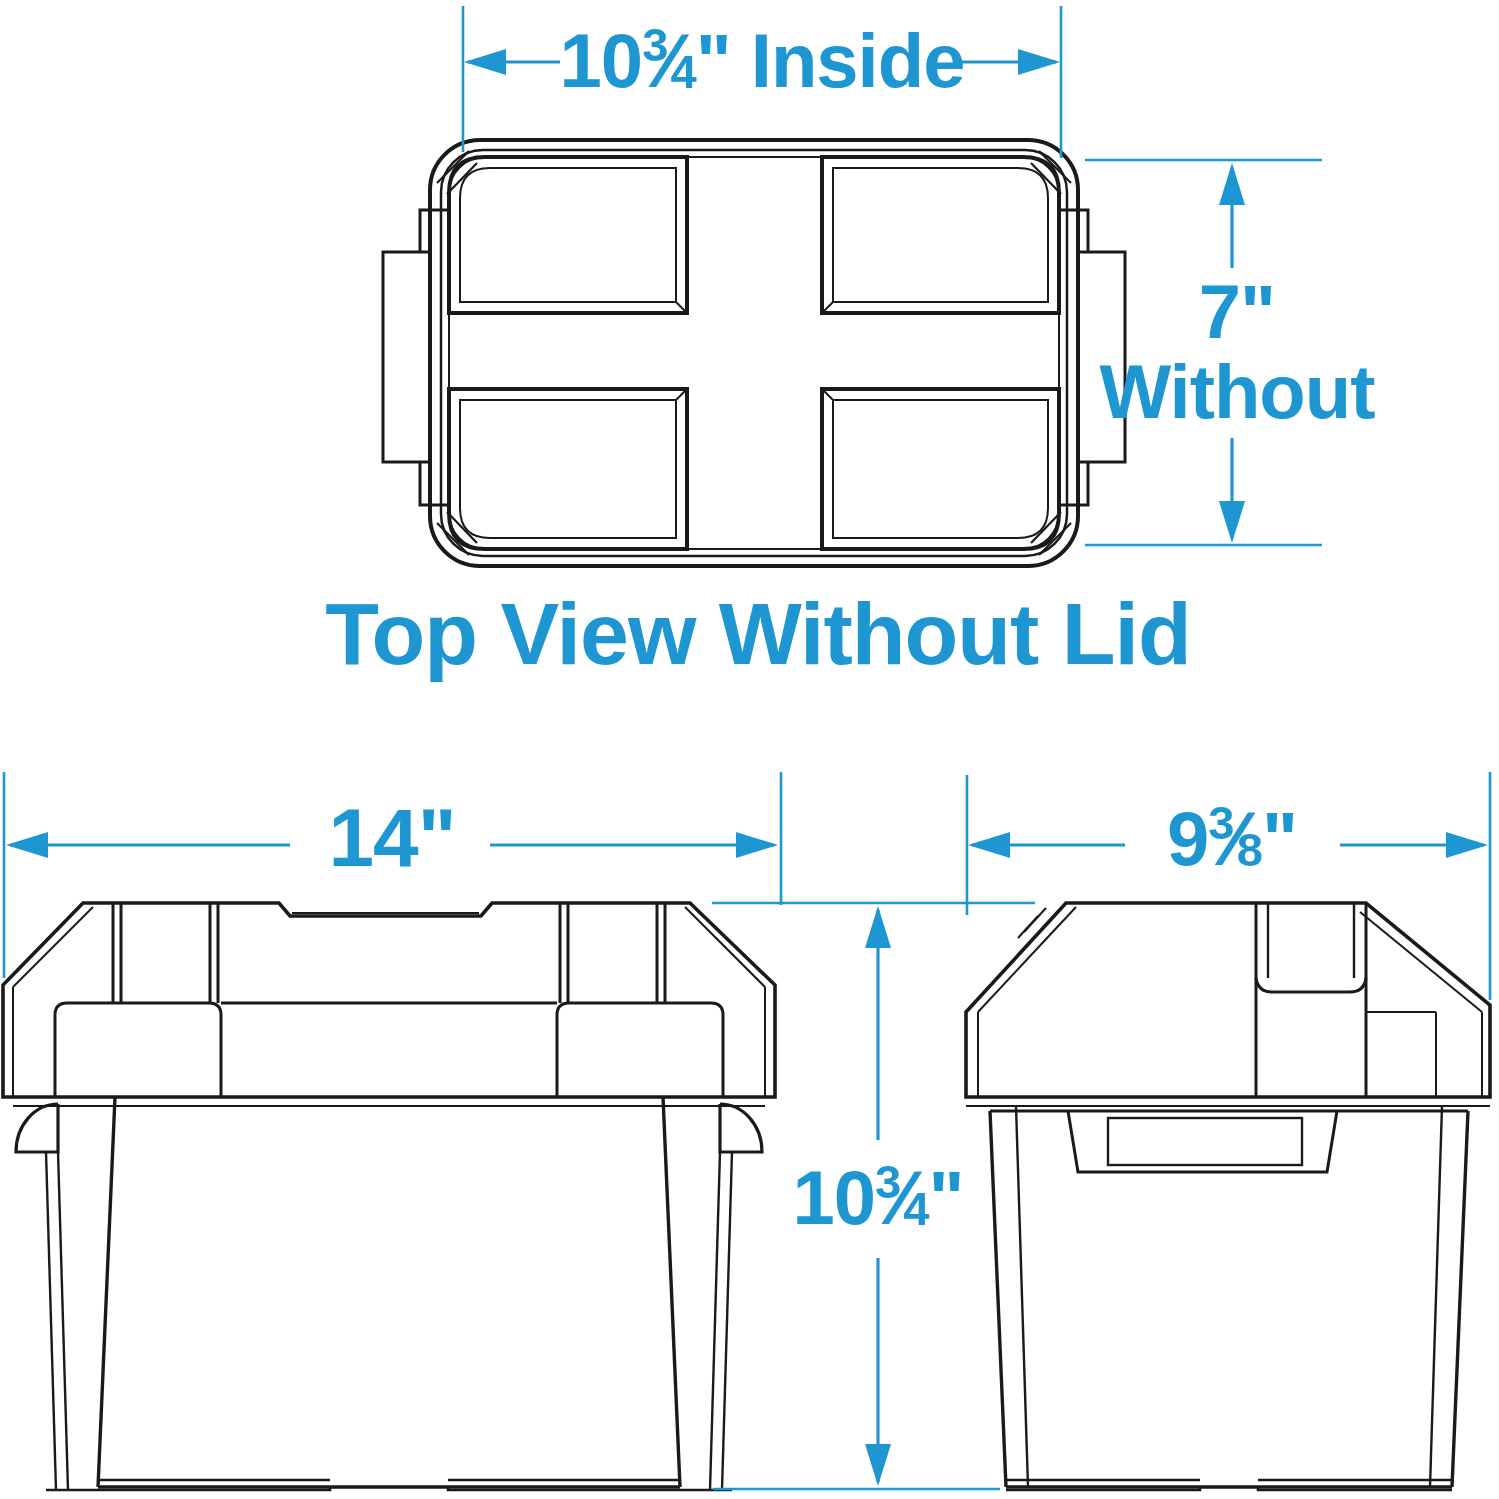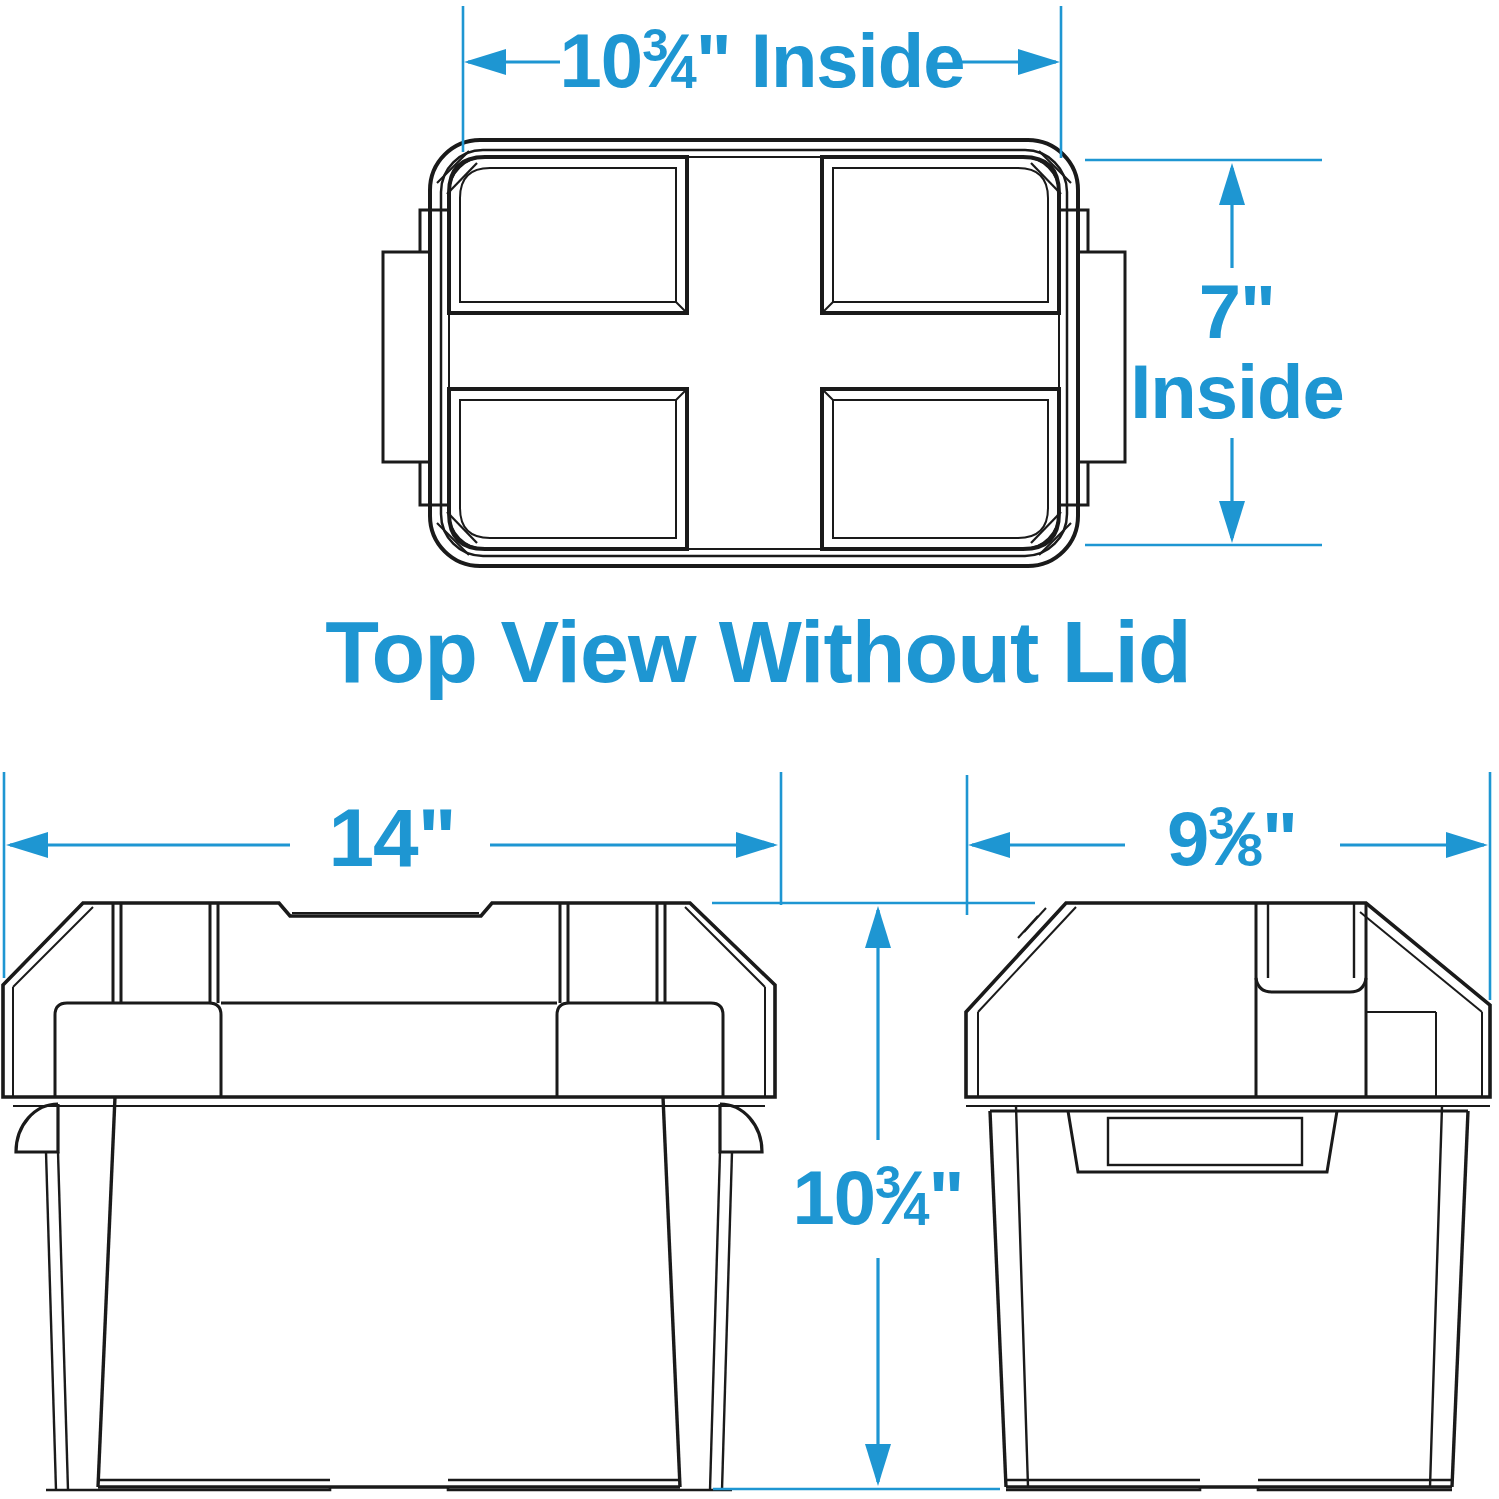--- a/index.html
+++ b/index.html
@@ -185,23 +185,23 @@
         <polygon points="1488,845 1446,832 1446,858" fill="#1E96D2"></polygon>
         <polygon points="878,906 865,948 891,948" fill="#1E96D2"></polygon>
         <polygon points="878,1486 865,1444 891,1444" fill="#1E96D2"></polygon>
       </g>
     </g>
   </svg>
 
   <div class="dim" style="left: 762px; top: 60px; color: rgb(30, 150, 210);"><span>10</span><span class="sup">3</span><span class="sl">⁄</span><span class="sub">4</span><span>" Inside</span></div>
 
   <div class="dim" style="left: 1237px; top: 312px; color: rgb(30, 150, 210);">7"</div>
-  <div class="dim" style="left: 1237px; top: 392px; color: rgb(30, 150, 210);">Inside</div>
-
-  <div class="dim caption" style="left: 758px; top: 652px; color: rgb(30, 150, 210);">Top View Without Lid</div>
+  <div class="dim" style="left: 1237px; top: 392px; color: rgb(30, 150, 210);">Without</div>
+
+  <div class="dim caption" style="left: 758px; top: 634px; color: rgb(30, 150, 210);">Top View Without Lid</div>
 
   <div class="dim" style="left: 392px; top: 838px; font-size: 82px; color: rgb(30, 150, 210);">14"</div>
 
   <div class="dim" style="left: 1232px; top: 838px; color: rgb(30, 150, 210);"><span>9</span><span class="sup">3</span><span class="sl">⁄</span><span class="sub">8</span><span>"</span></div>
 
   <div class="dim" style="left: 878px; top: 1197px; color: rgb(30, 150, 210);"><span>10</span><span class="sup">3</span><span class="sl">⁄</span><span class="sub">4</span><span>"</span></div>
 
 </div>
 
 </body></html>

